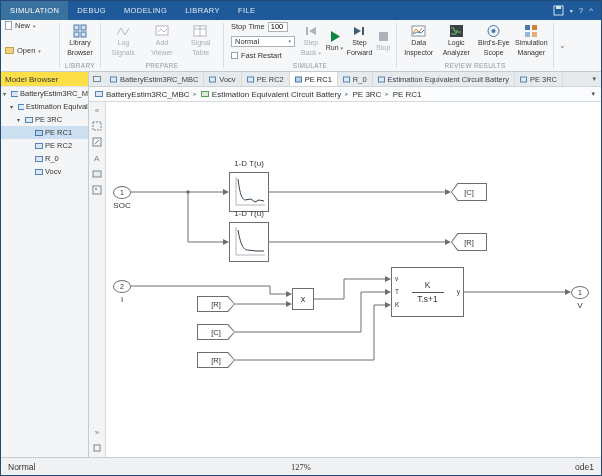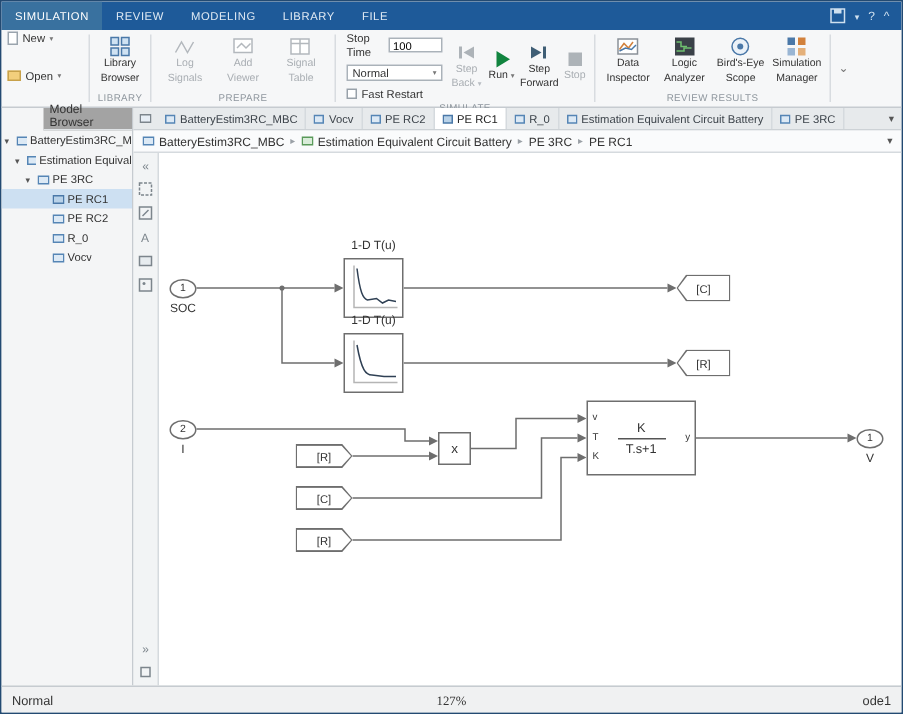--- a/index.html
+++ b/index.html
@@ -31,29 +31,29 @@
   .ico-new { width:7px; height:9px; background:#fff; border:1px solid #9aa4ad; }
   .ico-open { width:9px; height:7px; background:#f3cf7c; border:1px solid #c7a14a; }
   .ico-save { width:8px; height:8px; background:#6a93c0; border:1px solid #4a6f99; }
   .ico-print { width:9px; height:7px; background:#cdd3d8; border:1px solid #98a1a9; }
   .big-btn { width:37px; display:flex; flex-direction:column; align-items:center; justify-content:center; font-size:7px; line-height:1.15; color:#333; text-align:center; gap:1px; }
   .big-btn.disabled { color:#a9aeb3; }
   .bb-caret { font-size:5px; color:#777; }
   .big-btn.disabled .bb-caret { color:#b9bec3; }
   .sim-col { display:flex; flex-direction:column; justify-content:center; gap:4px; font-size:7.5px; color:#333; padding:0 3px; }
   .sim-row { display:flex; align-items:center; gap:3px; }
-  .stoptime-input { width:36px; height:10px; font-size:7.5px; border:1px solid #aab2b9; background:#fff; padding:0 2px; font-family:inherit; }
+  .stoptime-input { width:20px; height:10px; font-size:7.5px; border:1px solid #aab2b9; background:#fff; padding:0 2px; font-family:inherit; }
   .mode-select { width:64px; height:11px; border:1px solid #aab2b9; background:#fff; display:flex; align-items:center; justify-content:space-between; padding:0 3px; }
   .checkbox { width:7px; height:7px; border:1px solid #98a1a9; background:#fff; }
   .ts-overflow { display:flex; align-items:center; padding:0 5px; color:#777; font-size:8px; }
 
   
   .main { flex:1; display:flex; min-height:0; }
   .model-browser { width:88px; background:#f4f5f6; border-right:1px solid #c6cbd0; display:flex; flex-direction:column; }
-  .mb-header { height:15px; font-size:8px; color:#333; display:flex; align-items:flex-end; padding:0 4px; border-bottom:1px solid #dfe3e6; background:#a3a3a3; flex:0 0 auto;margin-left:28px; }
+  .mb-header { height:15px; font-size:8px; color:#333; display:flex; align-items:center; padding:0 4px; border-bottom:1px solid #dfe3e6; background:#fde047; flex:0 0 auto; }
   .mb-tree { font-size:7.5px; color:#333; overflow:hidden; }
   .tree-row { height:13px; display:flex; align-items:center; gap:2px; white-space:nowrap; overflow:hidden; }
   .tree-row.selected { background:#cde0f2; }
   .caret { font-size:6px; color:#555; width:6px; flex:0 0 auto; }
   .tree-label { overflow:hidden; }
 
   .workspace { flex:1; display:flex; flex-direction:column; min-width:0; }
   .doc-tabs { height:15px; background:#e7eaec; border-bottom:1px solid #cdd2d6; display:flex; align-items:stretch; font-size:7.5px; color:#3c434a; flex:0 0 auto; }
   .dtab { display:flex; align-items:center; gap:3px; padding:0 5px; border-right:1px solid #d5dade; white-space:nowrap; }
   .dtab.active { background:#ffffff; color:#222; }
@@ -96,21 +96,21 @@
   .sb-solver { margin-left:auto; }
 </style>
 </head>
 <body>
 
 <div class="window">
 
 
   <div class="ribbon-tabs">
     <div class="rtab active">SIMULATION</div>
-    <div class="rtab">REVIEW</div>
+    <div class="rtab">DEBUG</div>
     <div class="rtab">MODELING</div>
     <div class="rtab">LIBRARY</div>
     <div class="rtab">FILE</div>
     <div class="ribbon-right">
       <svg width="11" height="11">
         <rect x="1" y="1" width="9" height="9" fill="none" stroke="#cfe0ef"></rect>
         <rect x="3" y="1" width="5" height="3" fill="#cfe0ef"></rect>
       </svg>
       <span style="font-size:6px;">▾</span>
       <span>?</span>

